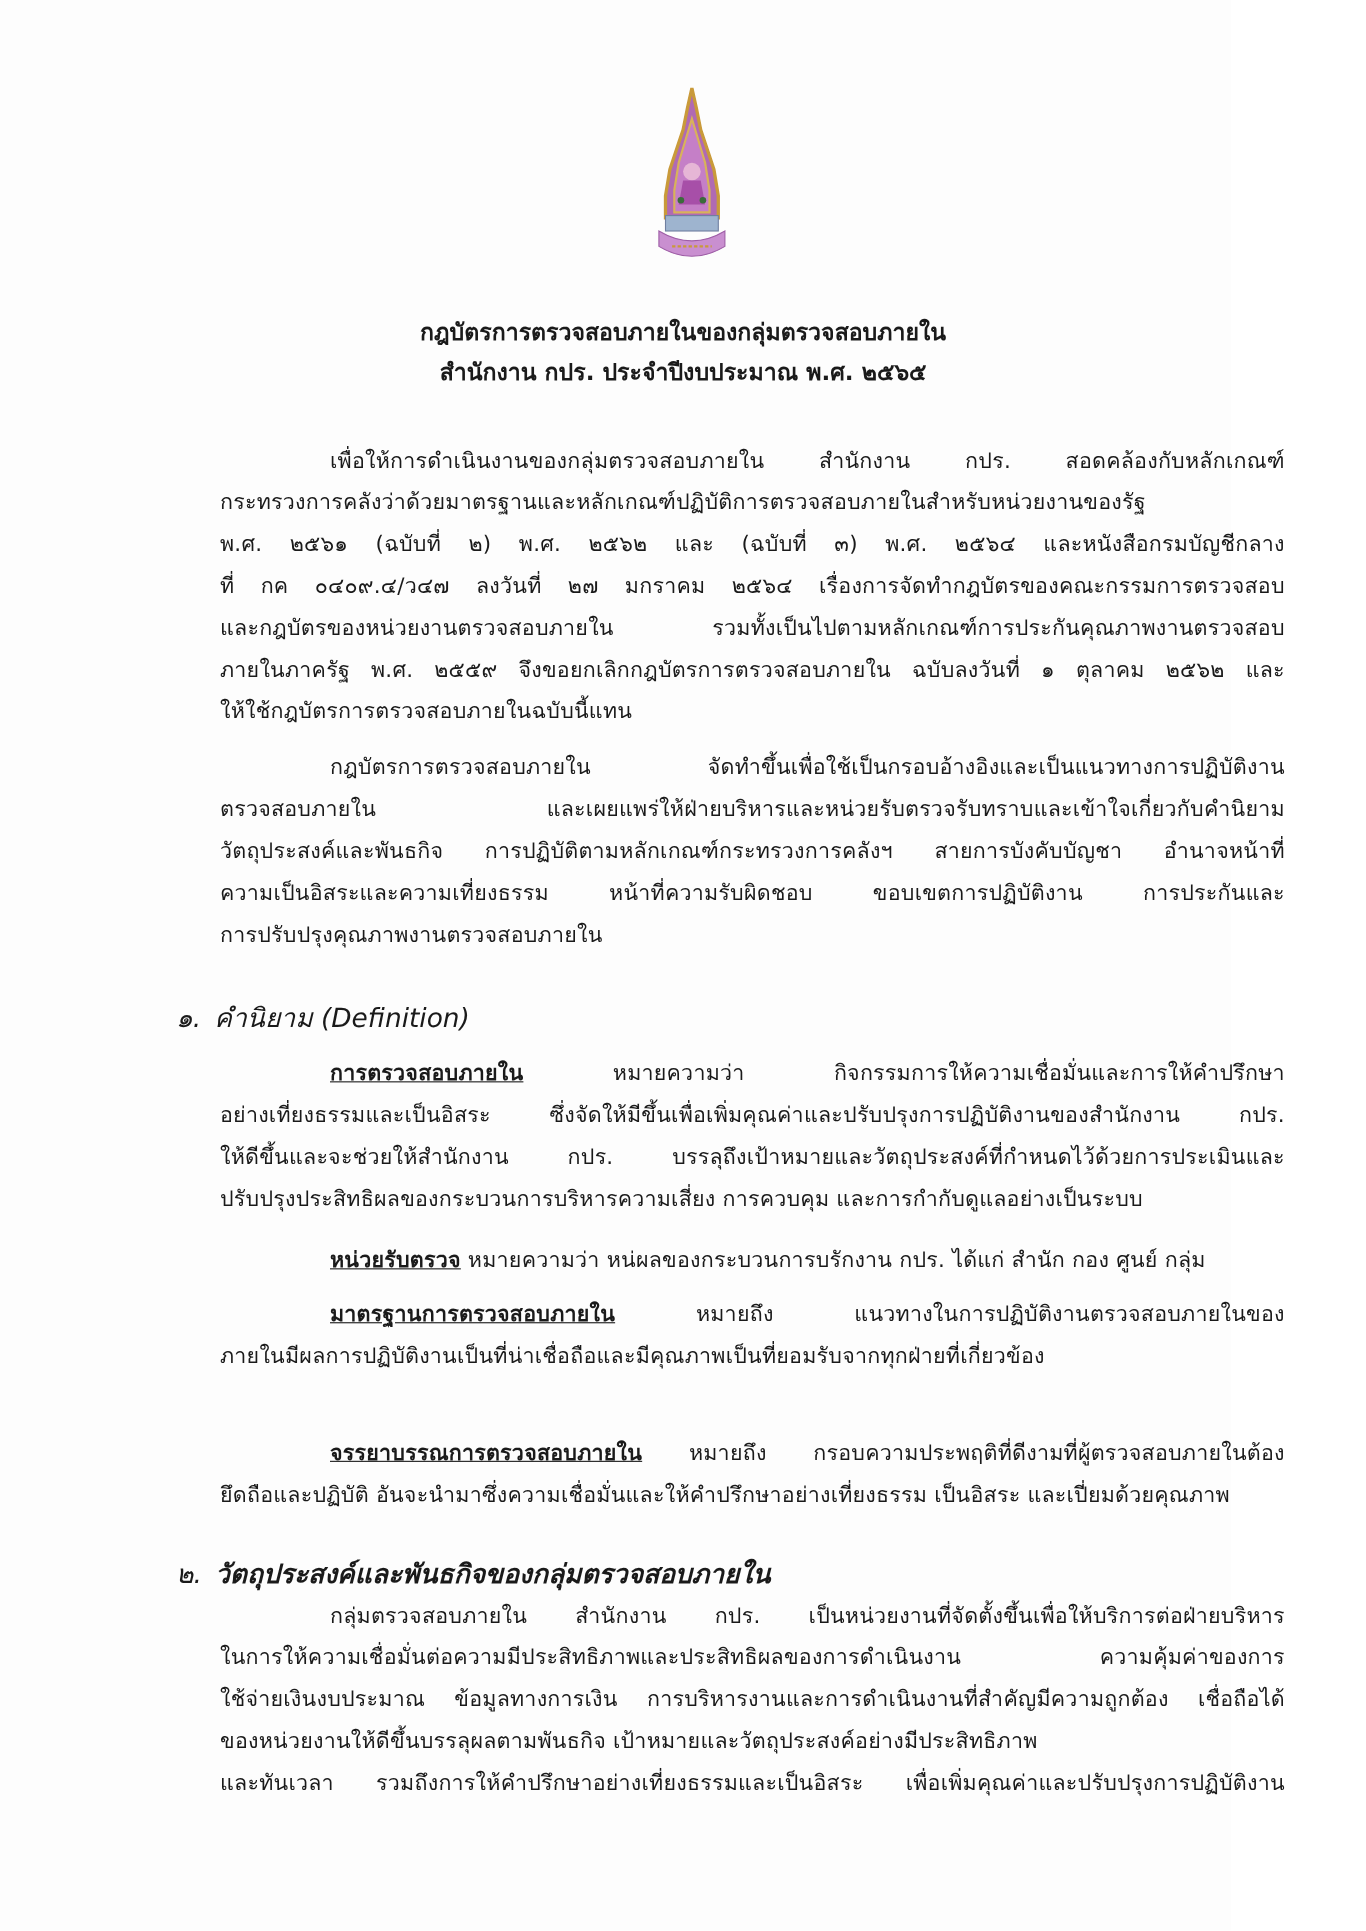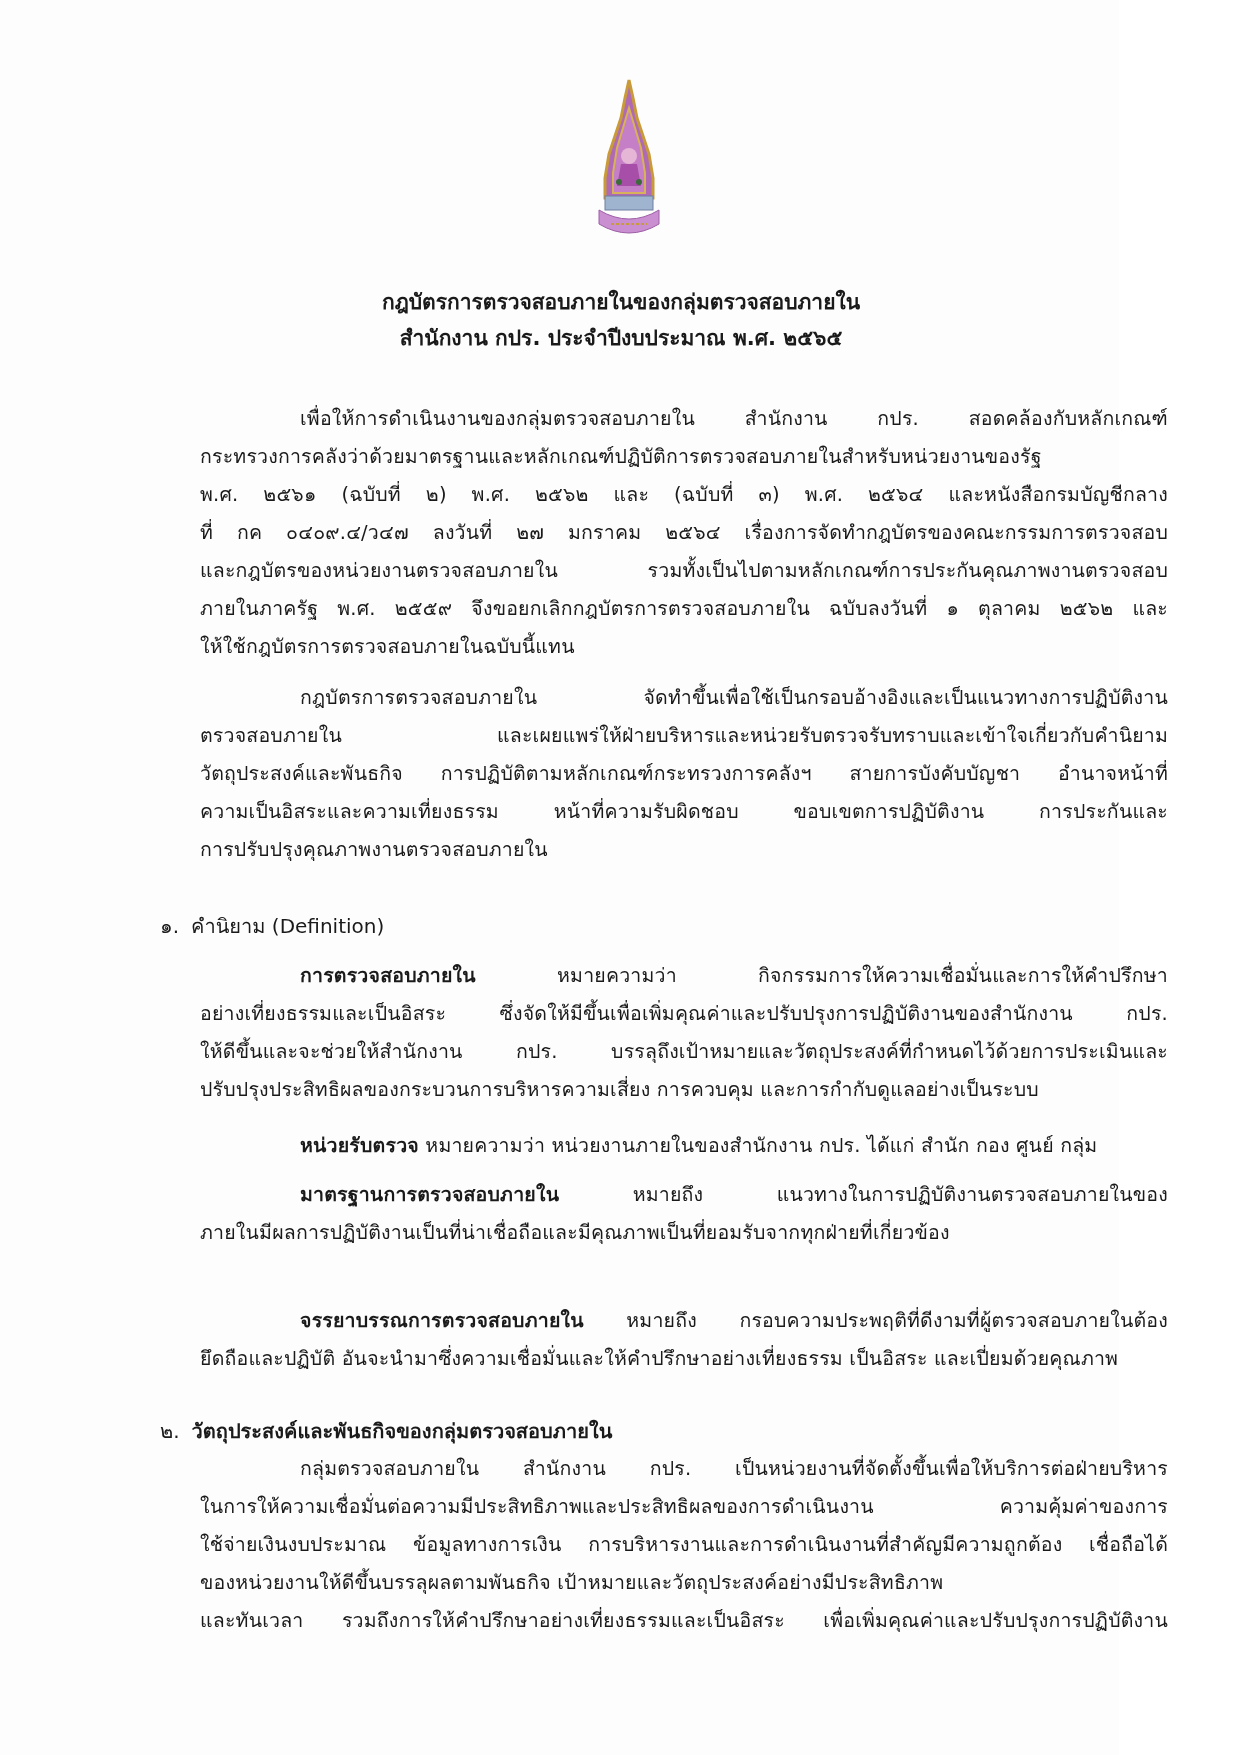--- a/index.html
+++ b/index.html
@@ -55,27 +55,28 @@
       text-align-last: justify;
       height: 38px;
     }
     .line.last {
       text-align-last: left;
     }
     .indent { padding-left: 100px; }
     .heading {
       position: absolute;
       left: 160px;
-      font-size: 20px;
+      font-size: 24px;
       font-weight: bold;
       line-height: 38px;
+      font-style: italic;
     }
     .heading .num { font-weight: normal; margin-right: 12px; }
     .heading .htext { font-weight: bold; }
-    .term { font-weight: bold; }
+    .term { font-weight: bold; text-decoration: underline; }
   </style>
 </head>
 <body>
 
 <div class="page">
 
   <div class="logo">
     <svg width="64" height="170" viewBox="0 0 64 170" xmlns="http://www.w3.org/2000/svg">
       <path d="M32 2 L36 20 L40 40 L46 58 L52 76 L56 100 L56 120 L8 120 L8 100 L12 76 L18 58 L24 40 L28 20 Z" fill="#b06ab3" stroke="#c99a3a" stroke-width="3"></path>
       <path d="M32 30 L38 50 L44 70 L48 95 L48 115 L16 115 L16 95 L20 70 L26 50 Z" fill="#c57fc7" stroke="#d8b25a" stroke-width="2"></path>
@@ -117,21 +118,21 @@
   </div>
 
   <div class="text-block" style="top:957px;">
     <span class="line indent"><span class="term">การตรวจสอบภายใน</span><span> หมายความว่า กิจกรรมการให้ความเชื่อมั่นและการให้คำปรึกษา</span></span>
     <span class="line">อย่างเที่ยงธรรมและเป็นอิสระ  ซึ่งจัดให้มีขึ้นเพื่อเพิ่มคุณค่าและปรับปรุงการปฏิบัติงานของสำนักงาน กปร.</span>
     <span class="line">ให้ดีขึ้นและจะช่วยให้สำนักงาน กปร. บรรลุถึงเป้าหมายและวัตถุประสงค์ที่กำหนดไว้ด้วยการประเมินและ</span>
     <span class="line last">ปรับปรุงประสิทธิผลของกระบวนการบริหารความเสี่ยง   การควบคุม  และการกำกับดูแลอย่างเป็นระบบ</span>
   </div>
 
   <div class="text-block" style="top:1127px;">
-    <span class="line indent last"><span class="term">หน่วยรับตรวจ</span><span> หมายความว่า หน่วยงานภายในของสำนักงาน กปร. ได้แก่ สำนัก กอง ศูนย์ กลุ่ม</span></span>
+    <span class="line indent last"><span class="term">หน่วยรับตรวจ</span><span> หมายความว่า หน่ผลของกระบวนการบรักงาน กปร. ได้แก่ สำนัก กอง ศูนย์ กลุ่ม</span></span>
   </div>
 
   <div class="text-block" style="top:1176px;">
     <span class="line indent"><span class="term">มาตรฐานการตรวจสอบภายใน</span><span>   หมายถึง แนวทางในการปฏิบัติงานตรวจสอบภายในของ</span></span>
     <span class="line last">ภายในมีผลการปฏิบัติงานเป็นที่น่าเชื่อถือและมีคุณภาพเป็นที่ยอมรับจากทุกฝ่ายที่เกี่ยวข้อง</span>
   </div>
 
   <div class="text-block" style="top:1302px;">
     <span class="line indent"><span class="term">จรรยาบรรณการตรวจสอบภายใน</span><span>  หมายถึง กรอบความประพฤติที่ดีงามที่ผู้ตรวจสอบภายในต้อง</span></span>
     <span class="line last">ยึดถือและปฏิบัติ อันจะนำมาซึ่งความเชื่อมั่นและให้คำปรึกษาอย่างเที่ยงธรรม เป็นอิสระ และเปี่ยมด้วยคุณภาพ</span>

